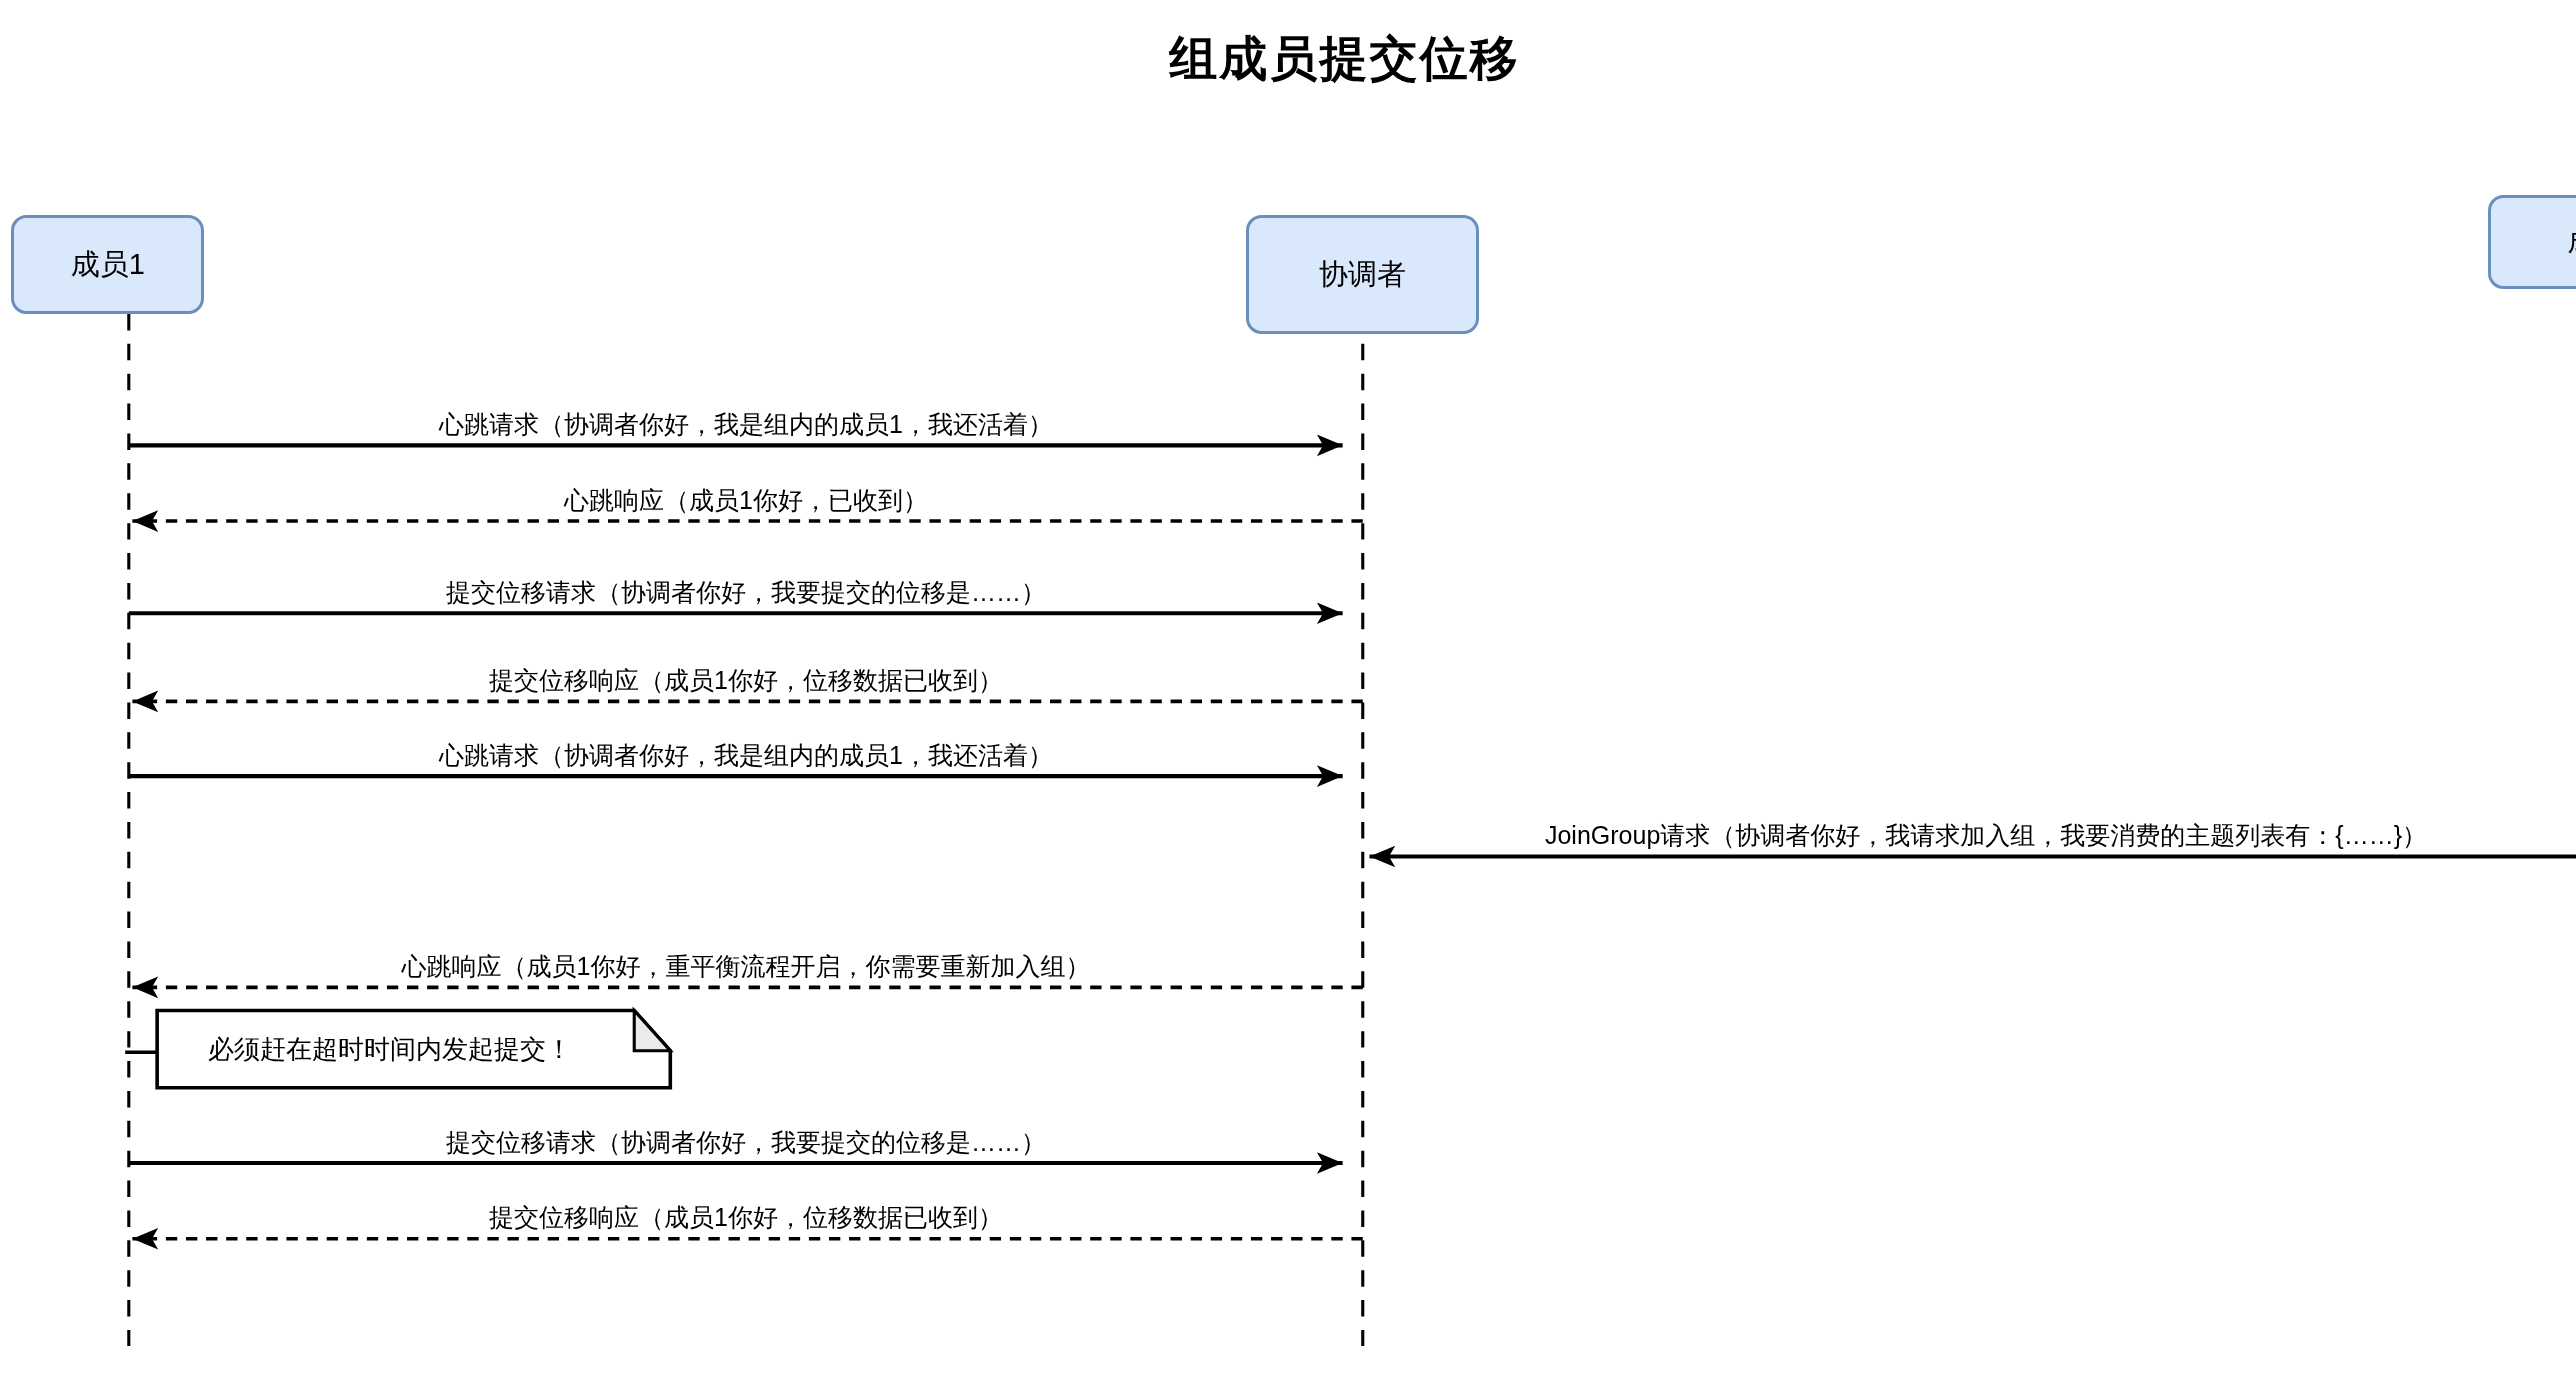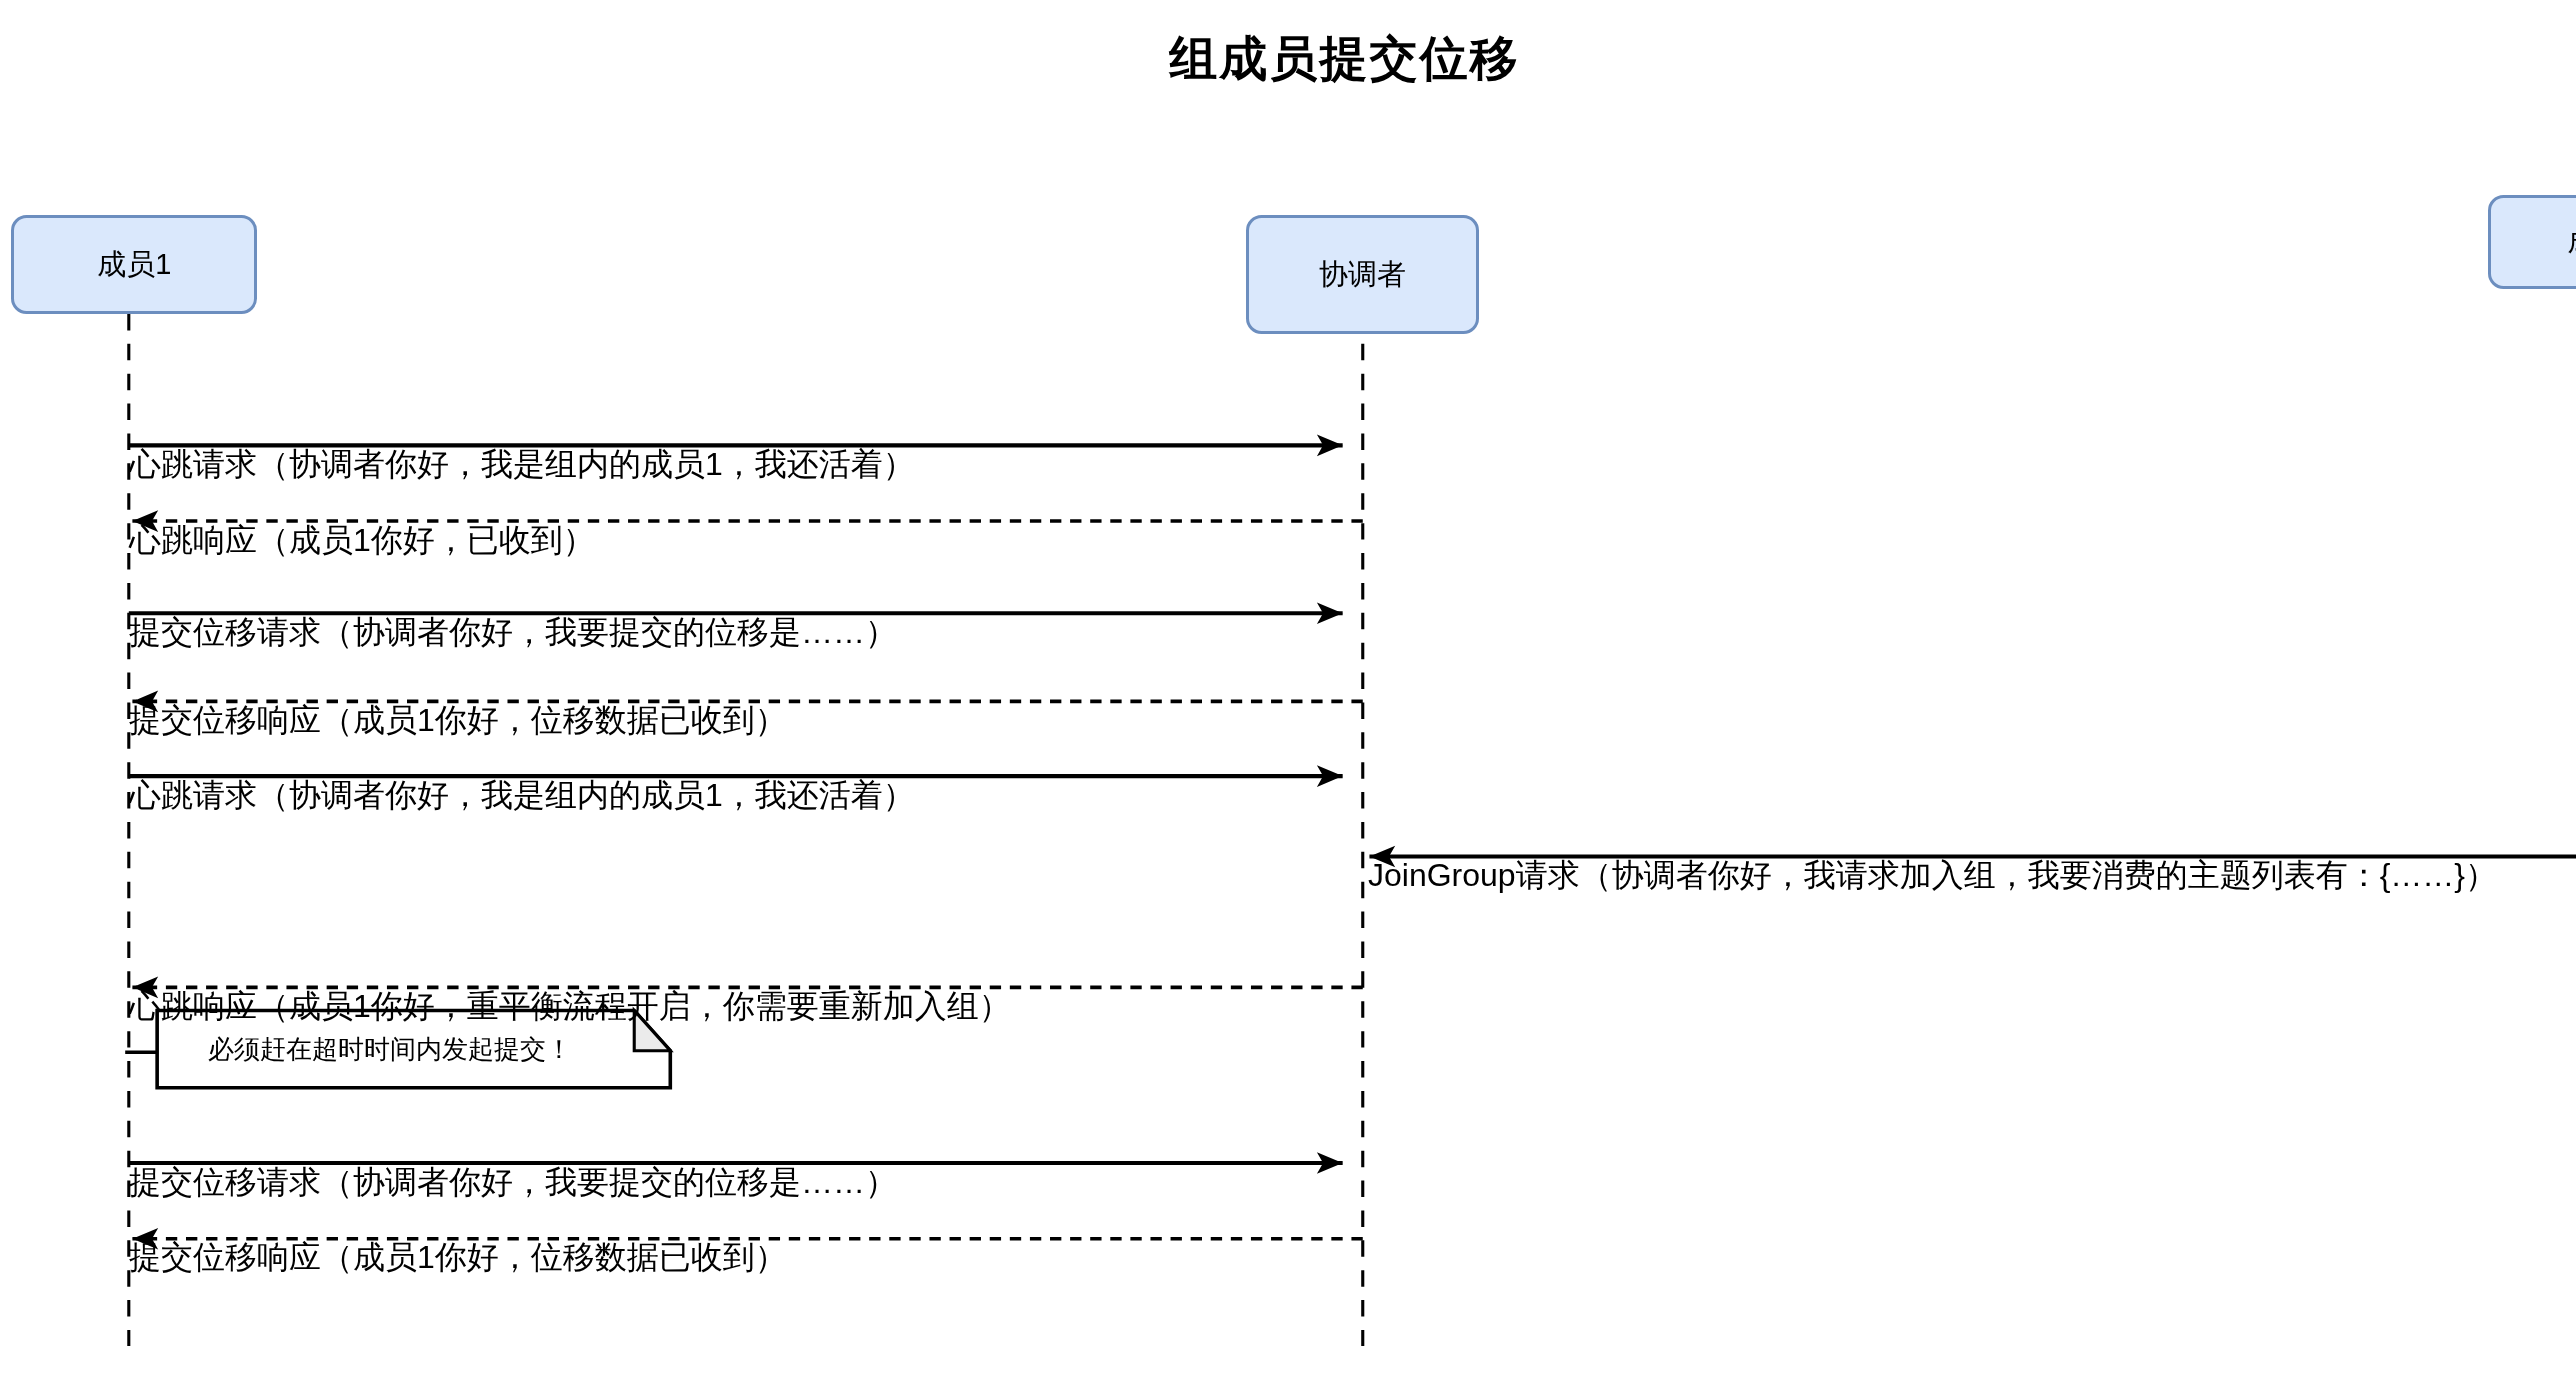--- a/index.html
+++ b/index.html
@@ -37,30 +37,30 @@
     position: absolute;
     box-sizing: border-box;
     background: #dae8fc;
     border: 3.6px solid #6c8ebf;
     border-radius: 15.5px;
     display: flex;
     align-items: center;
     justify-content: center;
     font-size: 29px;
   }
-  .p-member1 { left: 11.3px;   top: 215px; width: 246px; height: 99px; }
+  .p-member1 { left: 11.3px;   top: 215px; width: 193px; height: 99px; }
   .p-coord   { left: 1246px; top: 215px; width: 233px; height: 119px; }
   .p-member2 { left: 2488px; top: 195px; width: 233px; height: 94px; }
   .msg-label {
     position: absolute;
     height: 32px;
     line-height: 32px;
-    font-size: 32px;
+    text-align: center;
+    font-size: 25px;
     white-space: nowrap;
-    margin-top: 40px;
   }
   .span-left  { left: 129px;  width: 1234px; }  
   .span-right { left: 1368px; width: 1236px; }  
   .note-text {
     position: absolute;
     left: 151px;
     top: 1018px;
     width: 478px;
     height: 63px;
     display: flex;

